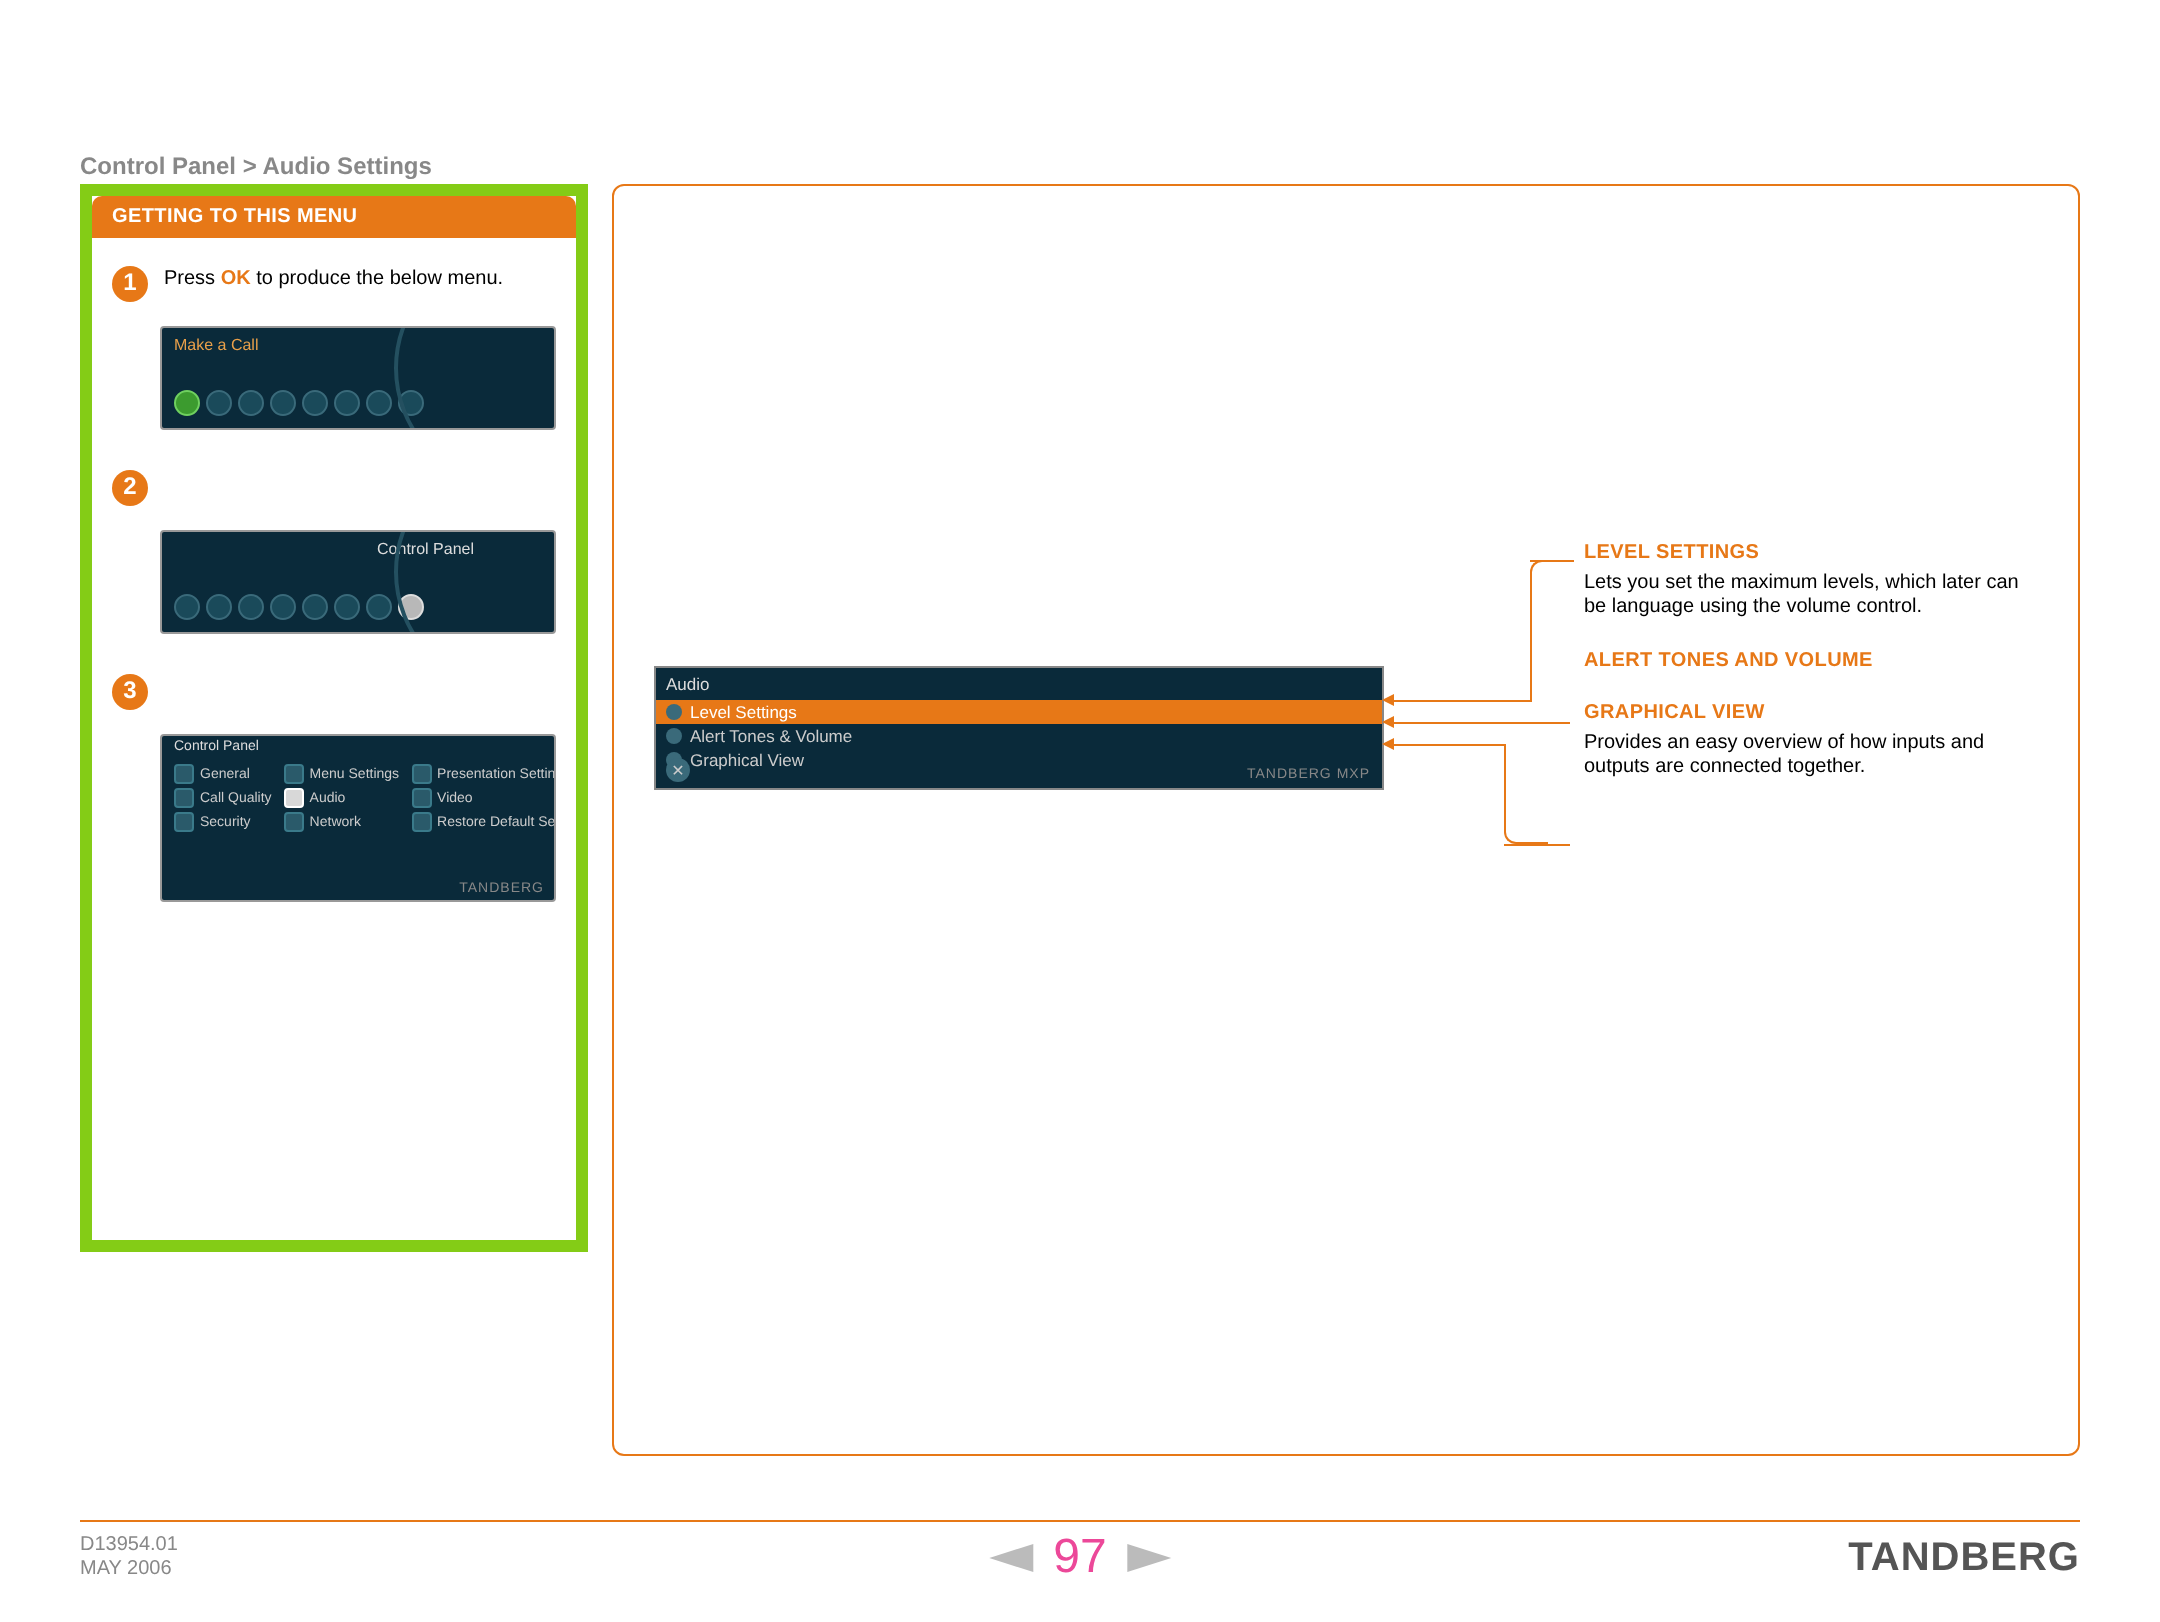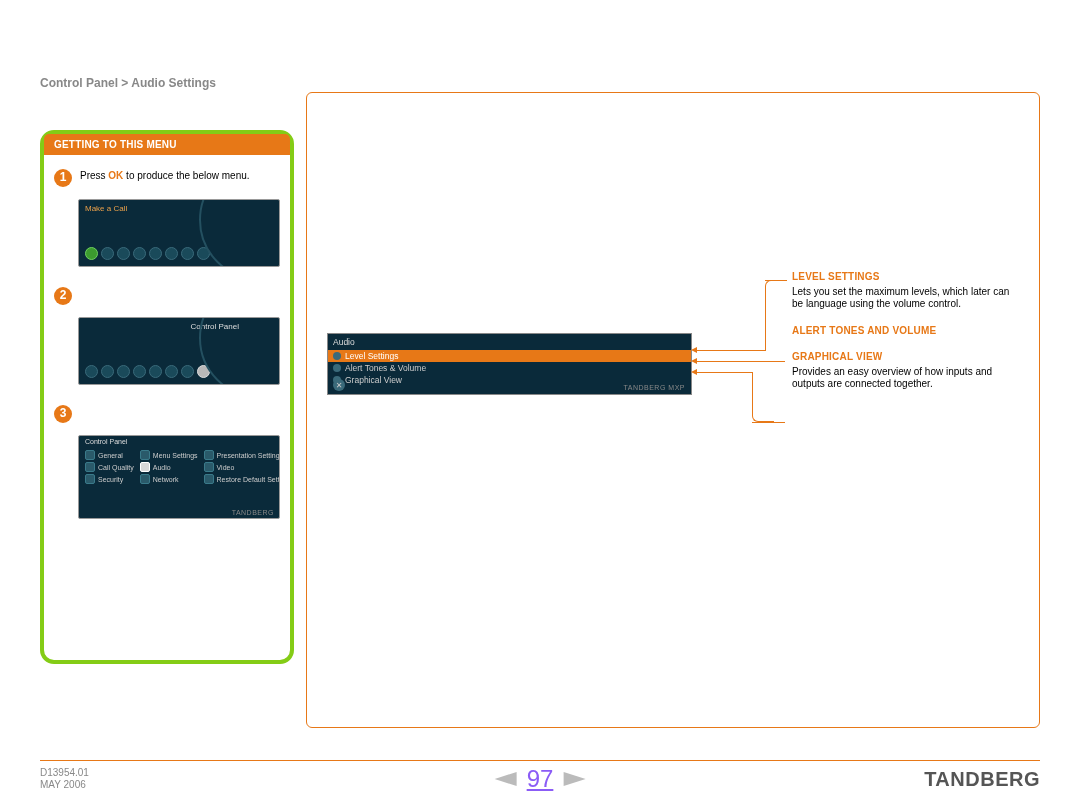--- a/index.html
+++ b/index.html
@@ -47,26 +47,25 @@
   .product-line .mxp { color: #e77817; font-weight: bold; }
   .layout {
     display: flex;
     gap: 12px;
   }
   .sidebar {
     width: 254px;
     flex-shrink: 0;
   }
   .side-box {
-    border: 4px solid #84cc16;
-    border-radius: 14px;
+    border: 6px solid #84cc16;
+    border-radius: 0;
     padding-bottom: 10px;
     margin-bottom: 10px;
     height: 534px;
-    margin-top: 38px;
   }
   .side-header {
     background: #e77817;
     color: #fff;
     font-size: 10px;
     font-weight: bold;
     padding: 5px 10px;
     border-top-left-radius: 5px;
     border-top-right-radius: 5px;
     letter-spacing: 0.2px;
@@ -90,21 +89,21 @@
     display: flex;
     align-items: center;
     justify-content: center;
     flex-shrink: 0;
   }
   .step-text .hl { color: #e77817; font-weight: bold; }
   .screenshot {
     margin: 6px 10px 6px 34px;
     background: #0a2a3a;
     border: 1px solid #999;
-    height: 68px;
+    height: 52px;
     border-radius: 2px;
     position: relative;
     overflow: hidden;
   }
   .screenshot.tall { height: 84px; }
   .ss-label {
     position: absolute;
     font-size: 8px;
     color: #e9a04a;
   }
@@ -235,21 +234,21 @@
     color: #888;
   }
   .page-nav {
     position: absolute;
     left: 50%;
     transform: translateX(-50%);
     display: flex;
     align-items: center;
     gap: 10px;
   }
-  .page-num { font-size: 24px; color: #8b5cf6; text-decoration: underline; }
+  .page-num { font-size: 24px; color: #ec4899; }
   .nav-arrow {
     width: 0; height: 0;
     border-top: 7px solid transparent;
     border-bottom: 7px solid transparent;
     cursor: pointer;
   }
   .nav-arrow.left { border-right: 22px solid #bbb; }
   .nav-arrow.right { border-left: 22px solid #bbb; }
   .brand {
     font-size: 20px;

